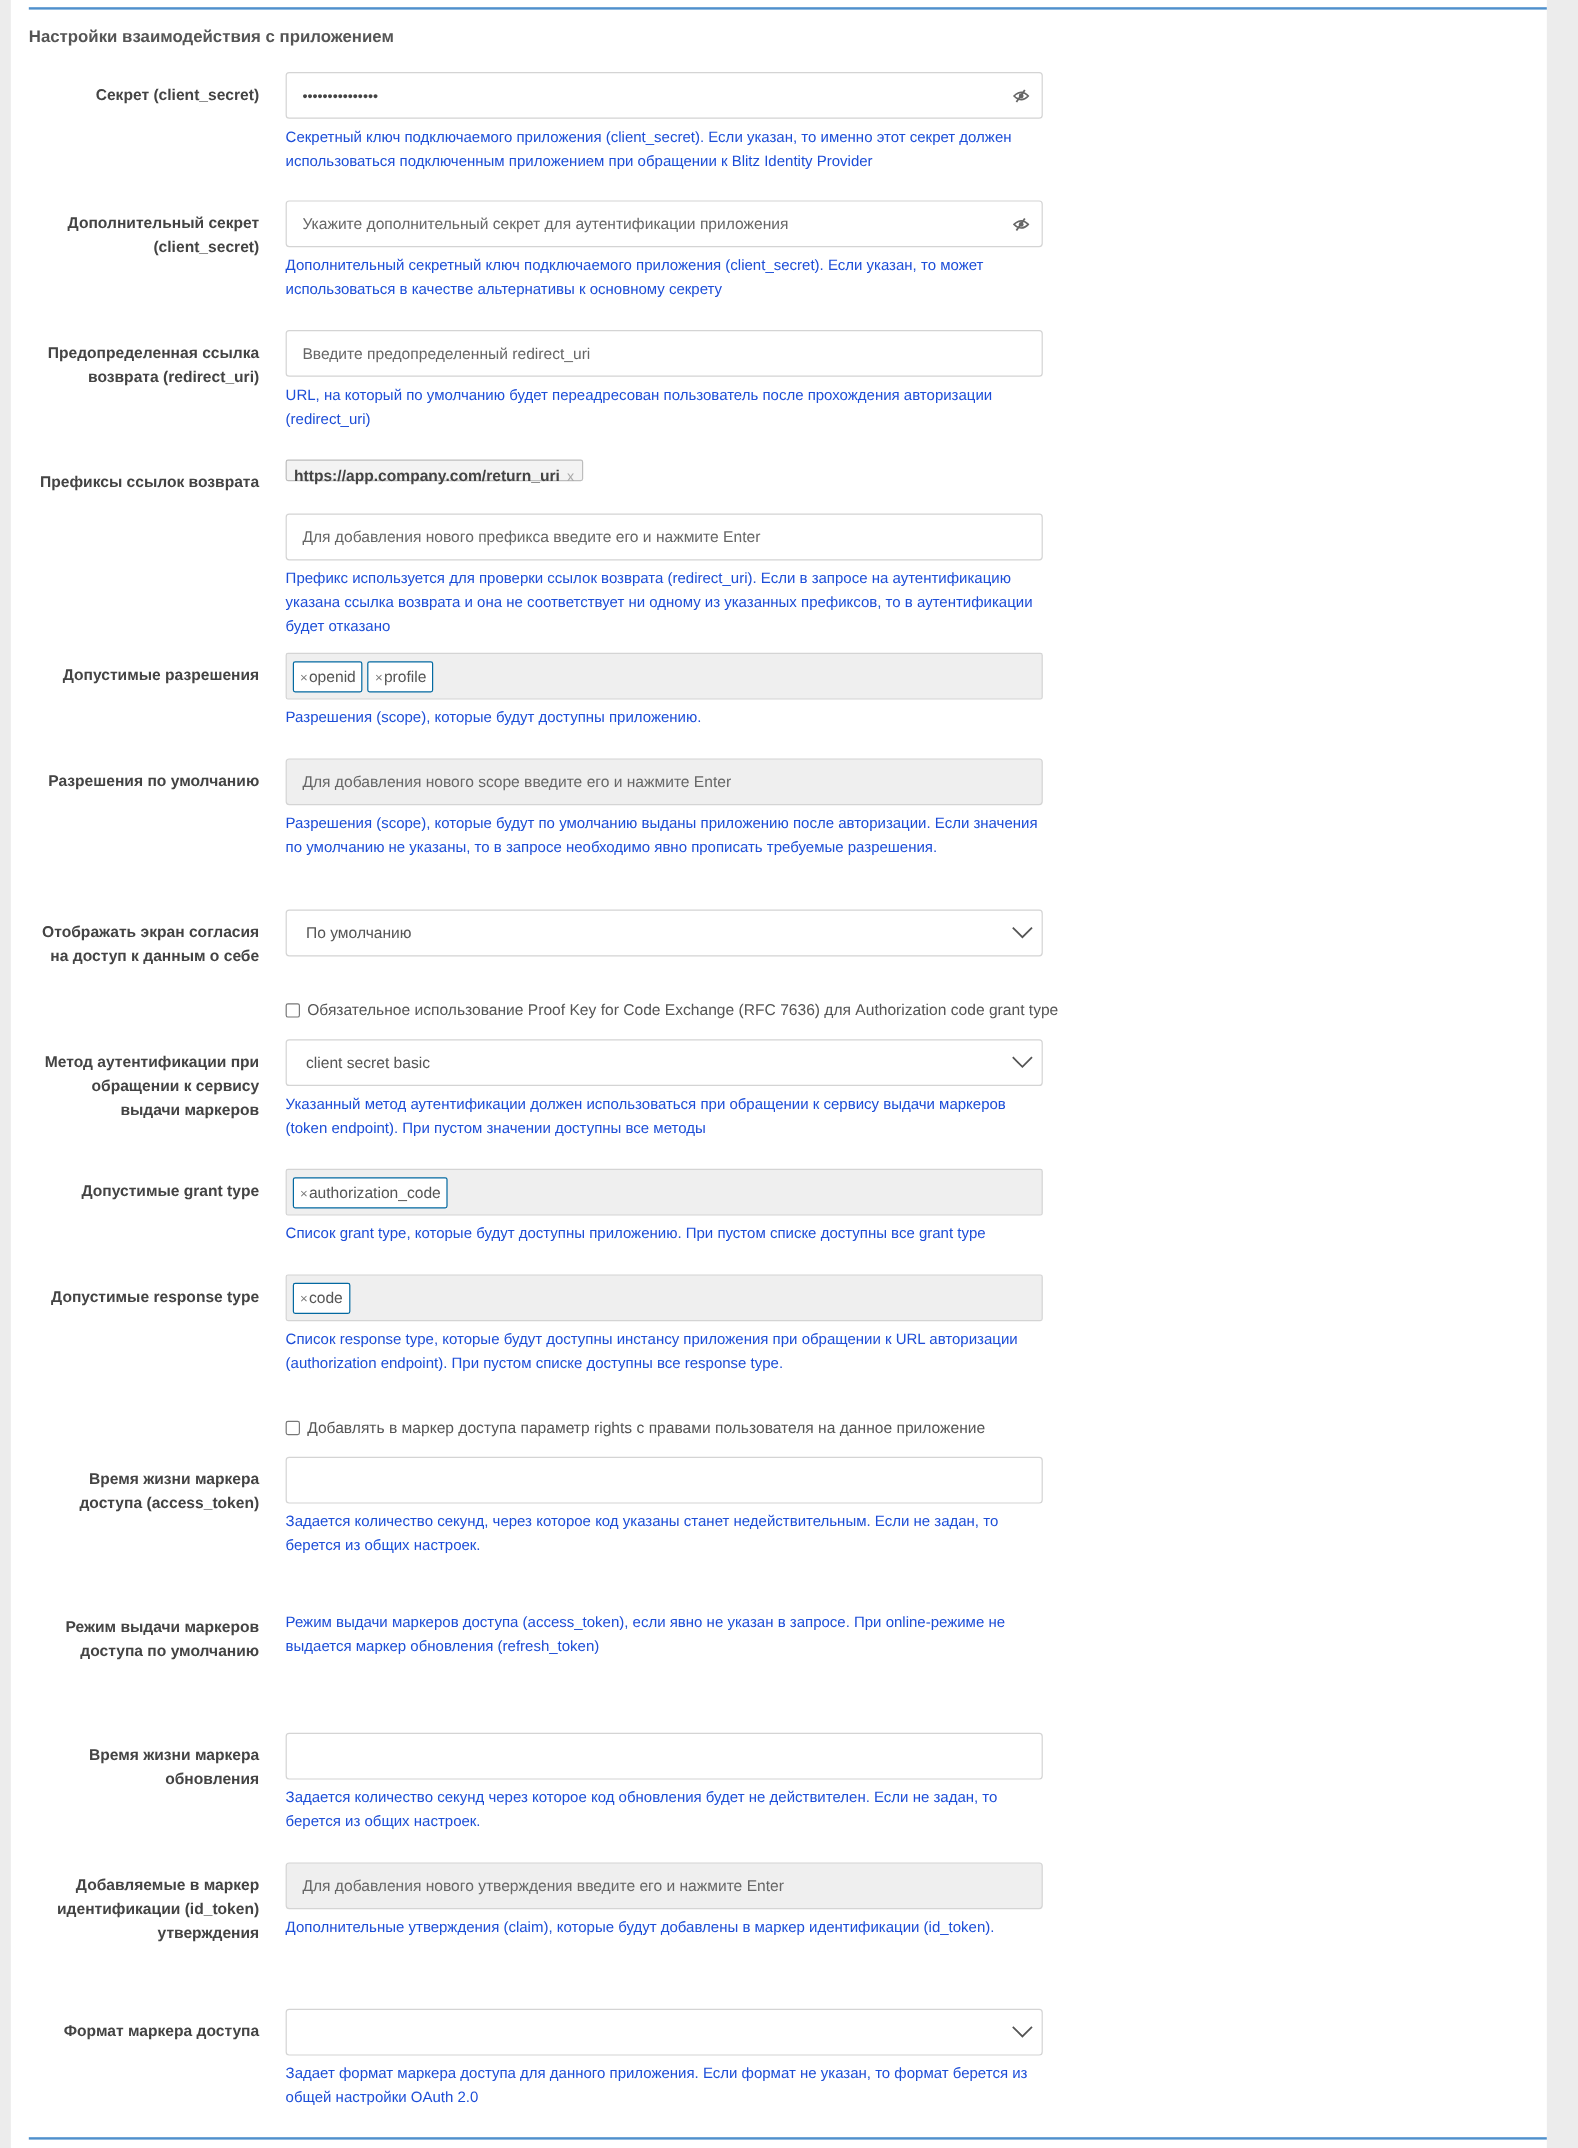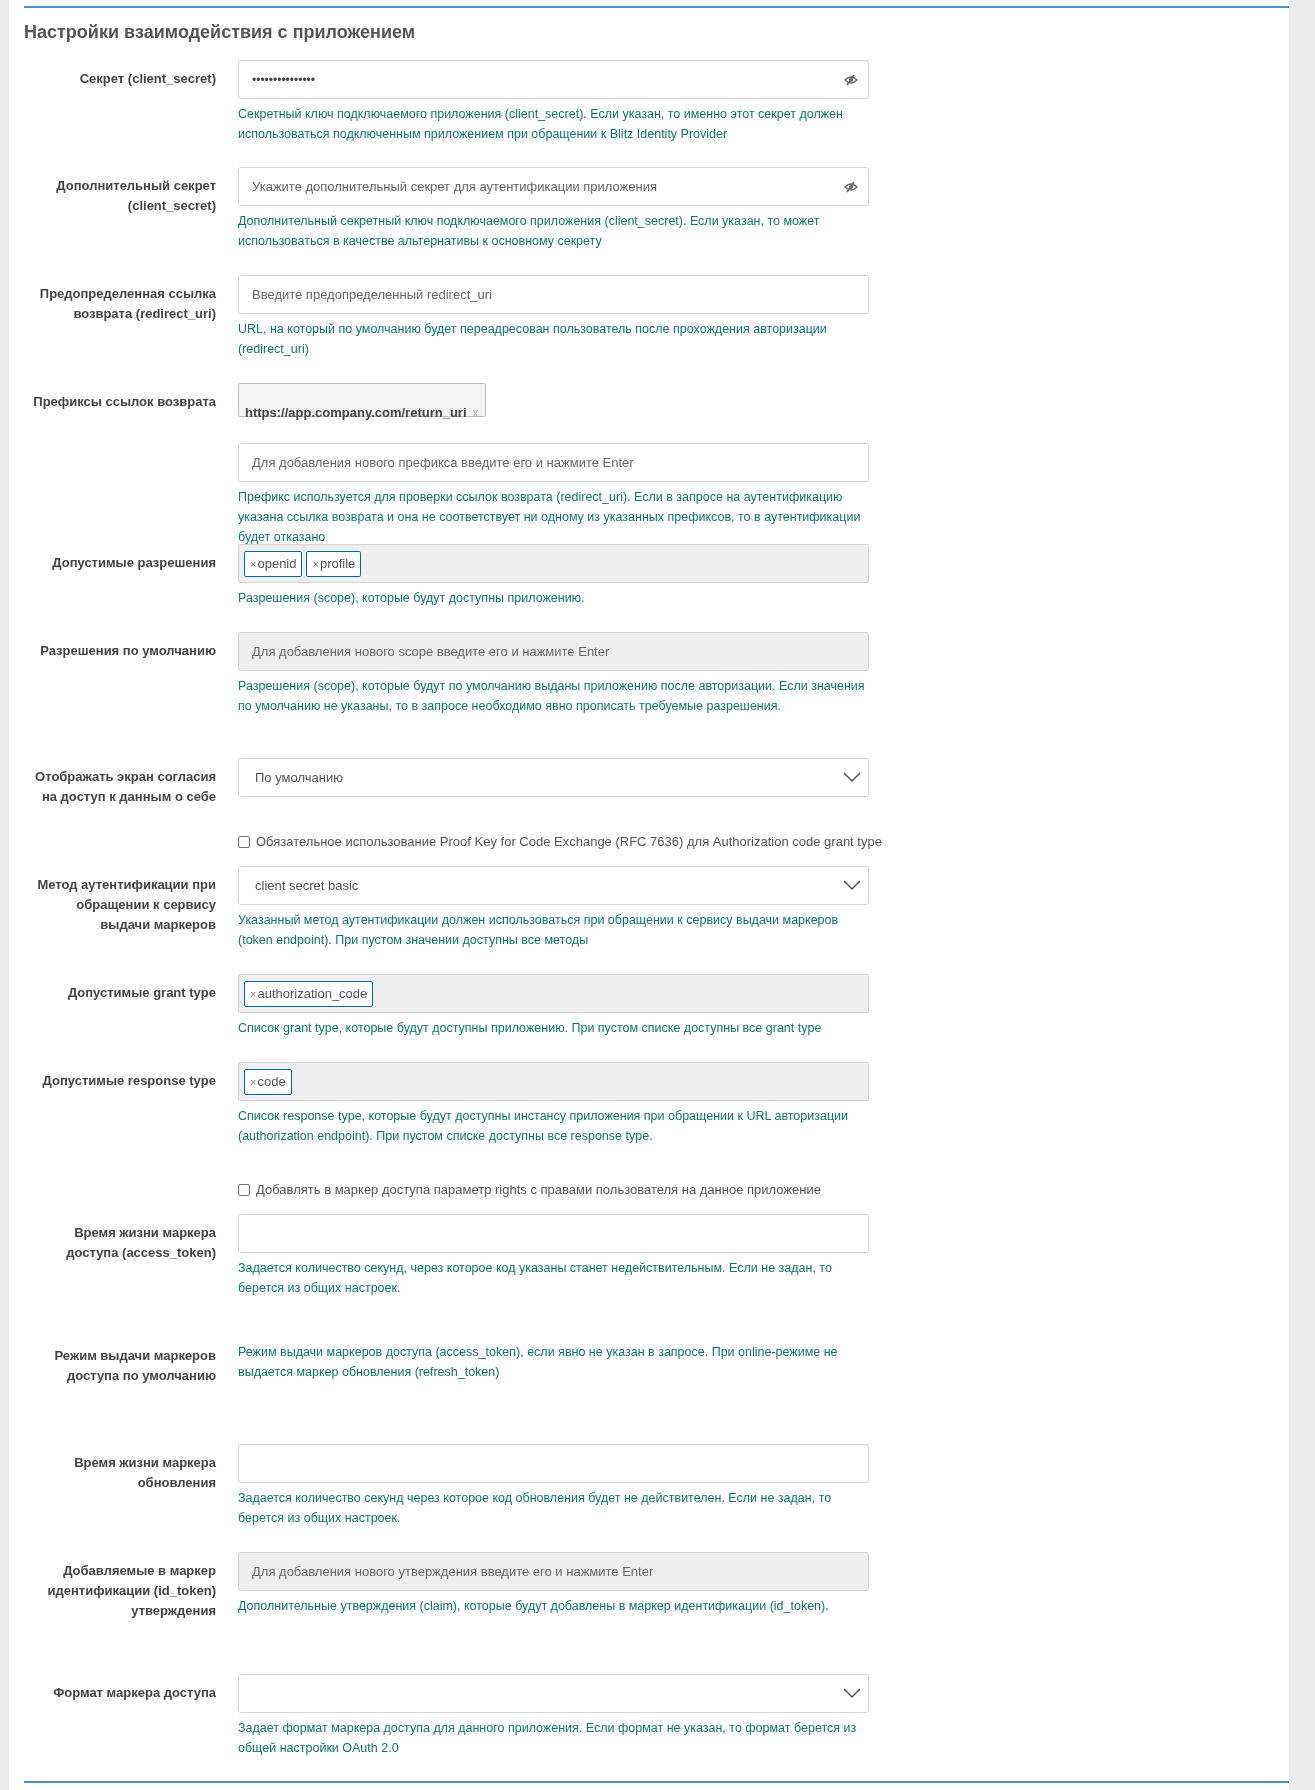--- a/index.html
+++ b/index.html
@@ -10,47 +10,47 @@
     font-family: "Liberation Sans", sans-serif;
     color: #555;
   }
   .panel {
     position: absolute; left: 9px; top: 0; width: 1280px; height: 1790px;
     background: #fff;
   }
   .rule { position: absolute; left: 15px; width: 1265px; height: 2px; background: #4f90cc; }
   .section-title {
     position: absolute; left: 15px; top: 22px;
-    font-size: 18px; font-weight: bold; color: #555;
+    font-size: 14px; font-weight: bold; color: #555;
   }
   .row { position: absolute; left: 0; width: 1280px; }
   .label {
     position: absolute; left: 0; width: 207px; text-align: right;
     font-size: 13px; font-weight: bold; color: #444; line-height: 20px;
   }
   .ctrl { position: absolute; left: 229px; width: 631px; }
   .input {
     width: 631px; height: 39px; border: 1px solid #d4d4d4; border-radius: 3px;
     background: #fff; position: relative;
     font-size: 13px; color: #555; padding: 0 13px; line-height: 37px;
   }
   .input.gray { background: #efefef; }
   .input .ph { color: #666; }
   .input .eye { position: absolute; right: 10px; top: 0; font-size: 13px; color: #666; }
   .input .chev { position: absolute; right: 7px; top: 11px; width: 18px; height: 14px; }
-  .help { font-size: 12.5px; color: #0f766e; line-height: 20px; margin-top: 5px; }
+  .help { font-size: 12.5px; color: #1d4ed8; line-height: 20px; margin-top: 5px; }
   .tagbox { height: 39px; border: 1px solid #d4d4d4; border-radius: 2px; background: #efefef; padding: 6px 5px; }
   .tag {
     display: inline-block; height: 26px; line-height: 24px; padding: 0 5px;
     border: 1px solid #0369a1; border-radius: 2px; background: #fff;
     font-size: 13px; color: #555; margin-right: 4px; vertical-align: top;
   }
   .tag .x { color: #777; font-size: 11px; margin-right: 1px; }
   .prefix-tag {
-    display: inline-block; height: 28px; line-height: 26px; padding: 16px 6px;
+    display: inline-block; height: 18px; line-height: 26px; padding: 0 6px;
     border: 1px solid #bdbdbd; border-radius: 2px; background: #f3f3f3;
     font-size: 13px; font-weight: bold; color: #444;
   }
   .prefix-tag .x { font-weight: normal; color: #aaa; margin-left: 6px; font-size: 12px; }
   .check { position: absolute; left: 229px; font-size: 13px; color: #555; line-height: 18px; }
   .check .box {
     display: inline-block; width: 12px; height: 12px; border: 1px solid #777;
     border-radius: 2px; vertical-align: -2px; margin-right: 6px; background: #fff;
   }
   .dots { letter-spacing: 0px; font-size: 12px; color: #444; }

